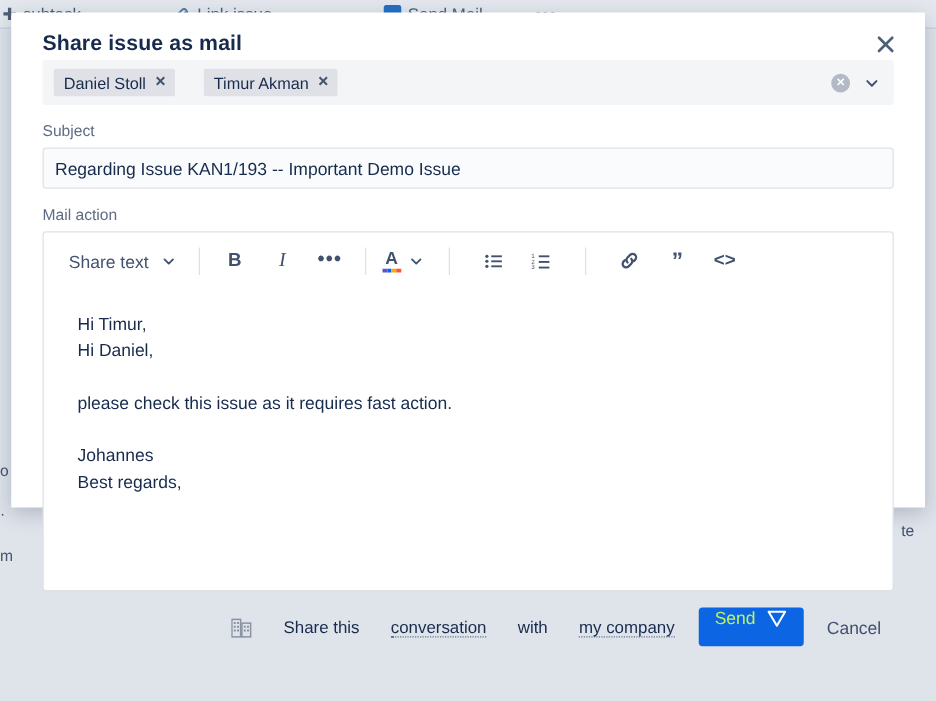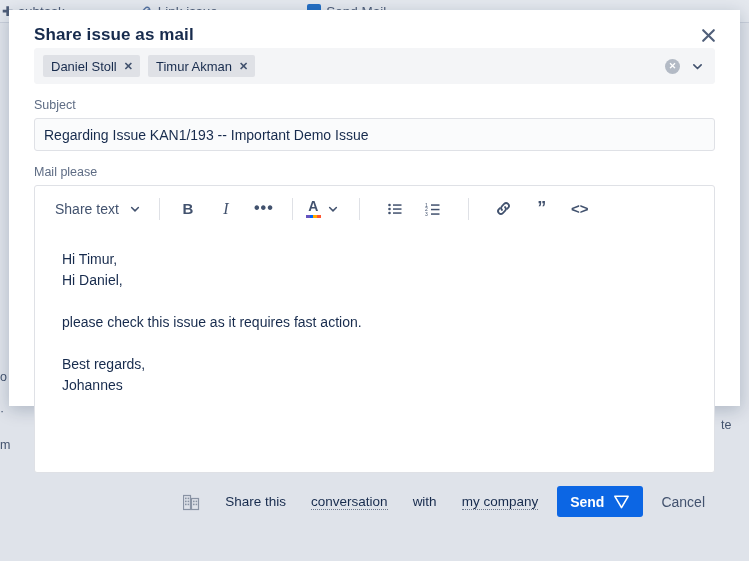--- a/index.html
+++ b/index.html
@@ -146,21 +146,21 @@
     border-radius: 3px;
     height: 36px;
     display: flex;
     align-items: center;
     padding: 0 8px 0 8px;
     box-sizing: border-box;
   }
   .chips {
     display: flex;
     align-items: center;
-    gap: 8px;
+    gap: 23px;
     flex: 1;
     min-width: 0;
   }
   .chip {
     background: #dfe1e6;
     border-radius: 2px;
     height: 22px;
     display: flex;
     align-items: center;
     gap: 7px;
@@ -303,30 +303,29 @@
     display: flex;
     align-items: center;
     gap: 25px;
     font-size: 13.5px;
     color: #172b4d;
     margin-right: 19px;
   }
   .dotted { border-bottom: 1px dotted #6b778c; }
   .send-btn {
     background: #0c66e4;
-    color: #ffffff;
+    color: #bef264;
     border: none;
     border-radius: 3px;
     height: 31px;
     padding: 0 13px;
     display: flex;
-    align-items: center;
     gap: 9px;
     font-size: 14px;
-    font-weight: 700;
+    font-weight: 400;
     font-family: "Liberation Sans", sans-serif;
     cursor: pointer;
   }
   .cancel-btn {
     background: transparent;
     border: none;
     color: #42526e;
     font-size: 14px;
     font-family: "Liberation Sans", sans-serif;
     padding: 0 10px;
@@ -414,21 +413,21 @@
         </svg>
       </span>
     </div>
   </div>
 
   
   <div class="field-label">Subject</div>
   <input class="subject-input" type="text" value="Regarding Issue KAN1/193 -- Important Demo Issue" style="">
 
   
-  <div class="field-label">Mail please</div>
+  <div class="field-label">Mail action</div>
   <div class="editor">
 
     <div class="toolbar">
       <div class="tb-btn tb-style">
         <span>Share text</span>
         <svg width="12" height="12" viewBox="0 0 16 16">
           <path d="M3.5 6 L8 10.5 L12.5 6" fill="none" stroke="#42526e" stroke-width="2" stroke-linecap="round" stroke-linejoin="round"></path>
         </svg>
       </div>
       <div class="tb-sep"></div>
@@ -488,22 +487,22 @@
       <div class="tb-btn tb-quote">”</div>
       <div class="tb-btn tb-code">&lt;&gt;</div>
     </div>
 
     <div class="editor-body" contenteditable="true" style="">
       <p>Hi Timur,</p>
       <p>Hi Daniel,</p>
       <p class="gap">&nbsp;</p>
       <p>please check this issue as it requires fast action.</p>
       <p class="gap">&nbsp;</p>
+      <p>Johannes</p>
       <p>Best regards,</p>
-      <p>Johannes</p>
     </div>
   </div>
 
   
   <div class="footer">
     <div class="share-conv">
       <svg width="17" height="18" viewBox="0 0 17 18">
         <rect x="0.5" y="2.5" width="7" height="14" fill="none" stroke="#8993a4" stroke-width="1.2"></rect>
         <rect x="8.5" y="5.5" width="7" height="11" fill="none" stroke="#8993a4" stroke-width="1.2"></rect>
         <rect x="2" y="4.6" width="1.6" height="1.6" fill="#8993a4"></rect>

